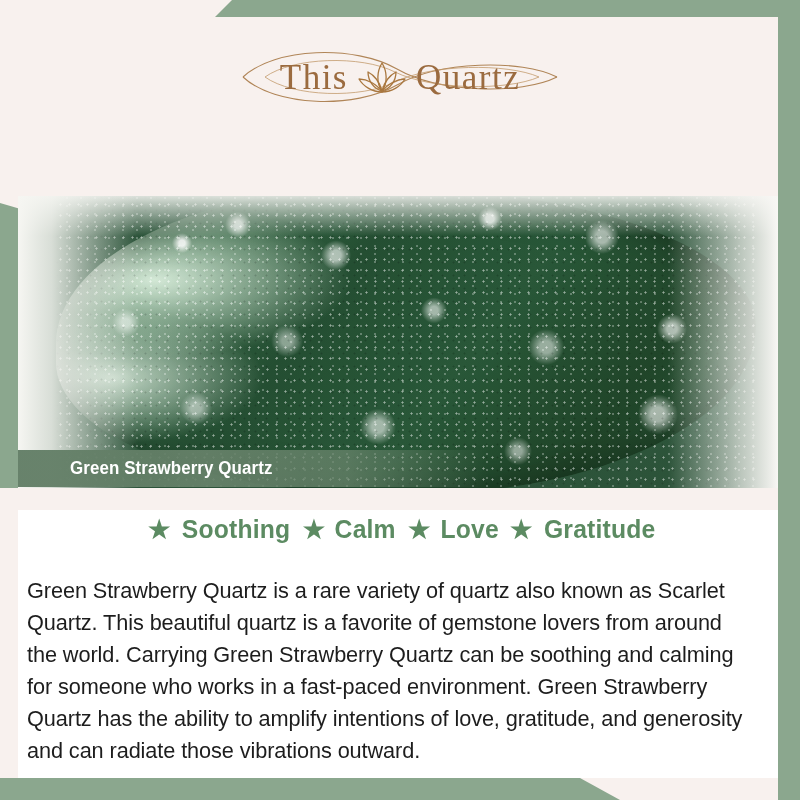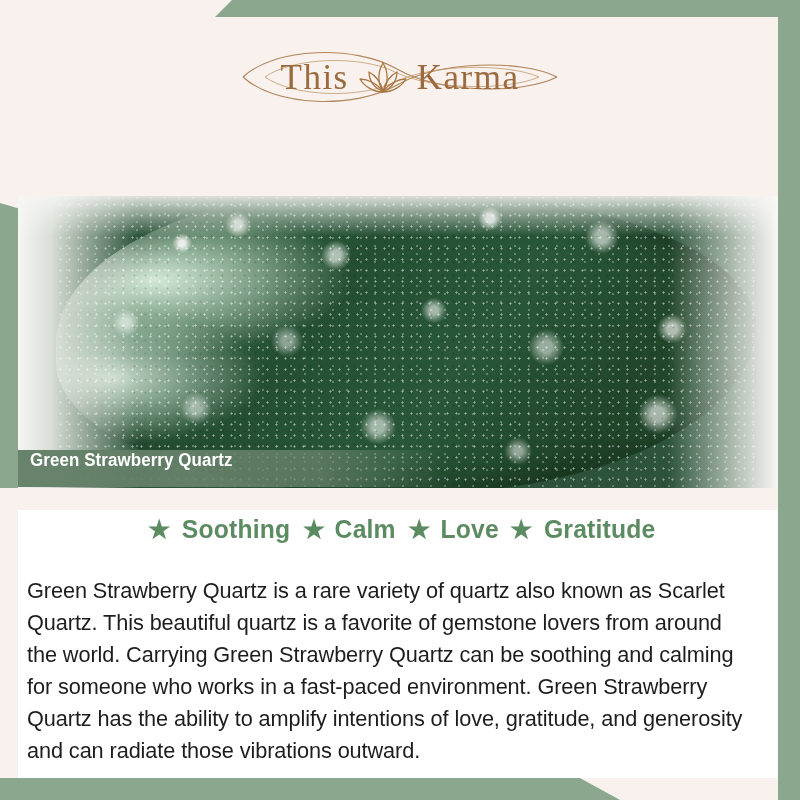--- a/index.html
+++ b/index.html
@@ -198,22 +198,23 @@
   }
 
   
   .caption {
     position: absolute;
     left: 18px;
     top: 450px;
     width: 430px;
     height: 37px;
     display: flex;
-    align-items: flex-start;
+    align-items: center;
     background: linear-gradient(90deg, rgba(96,124,100,0.95) 0%, rgba(103,130,106,0.92) 40%, rgba(110,136,112,0.7) 70%, rgba(120,144,120,0) 100%);
+    padding-left: 40px;
   }
   .caption-text {
     margin-left: 12px;
     font-family: "Liberation Sans Narrow", "Liberation Sans", sans-serif;
     font-weight: bold;
     font-size: 18px;
     color: #ffffff;
     letter-spacing: 0.1px;
     transform: scaleX(0.94);
     transform-origin: left center;
@@ -301,21 +302,21 @@
         <svg viewBox="0 0 56 44" width="56" height="44">
           <g fill="none" stroke="#a9773f" stroke-width="1.3" stroke-linejoin="round">
             <path d="M28 8 C 23 16, 22 28, 28 36 C 34 28, 33 16, 28 8 Z"></path>
             <path d="M28 36 C 20 34, 14 26, 14 17 C 20 20, 26 27, 28 36 Z"></path>
             <path d="M28 36 C 36 34, 42 26, 42 17 C 36 20, 30 27, 28 36 Z"></path>
             <path d="M28 37 C 18 37, 9 31, 5 24 C 13 24, 23 29, 28 37 Z"></path>
             <path d="M28 37 C 38 37, 47 31, 51 24 C 43 24, 33 29, 28 37 Z"></path>
           </g>
         </svg>
       </span>
-      <span class="brand-word">Karma</span>
+      <span class="brand-word">Quartz</span>
     </div>
   </div>
 
 
   <div class="photo">
     <div class="photo-bg"></div>
     <div class="photo-stone">
       <div class="photo-speckle"></div>
     </div>
     <div class="photo-fade-top"></div>

